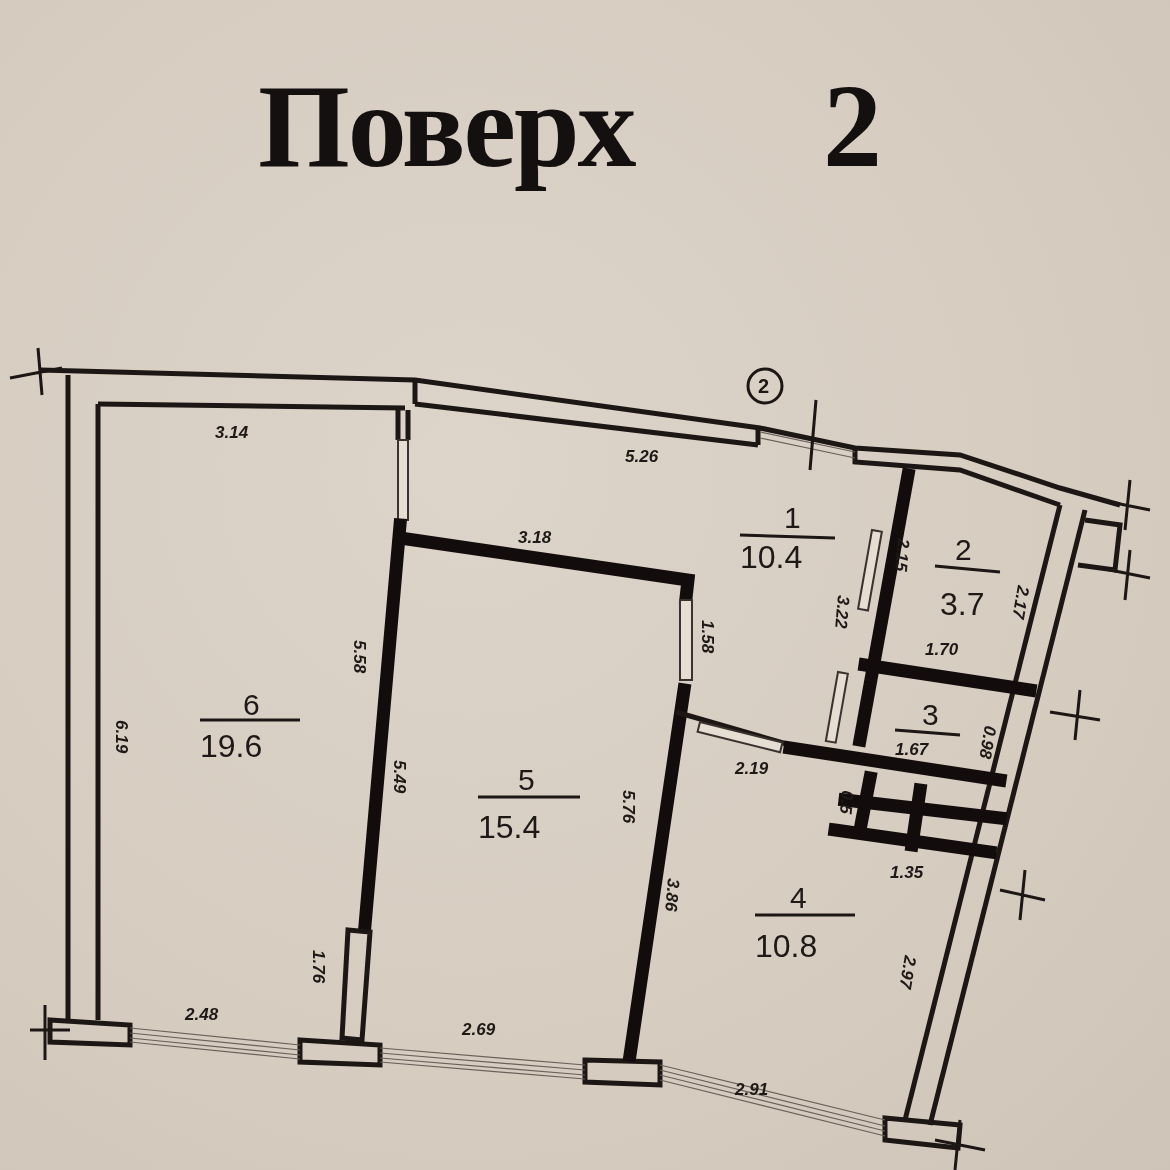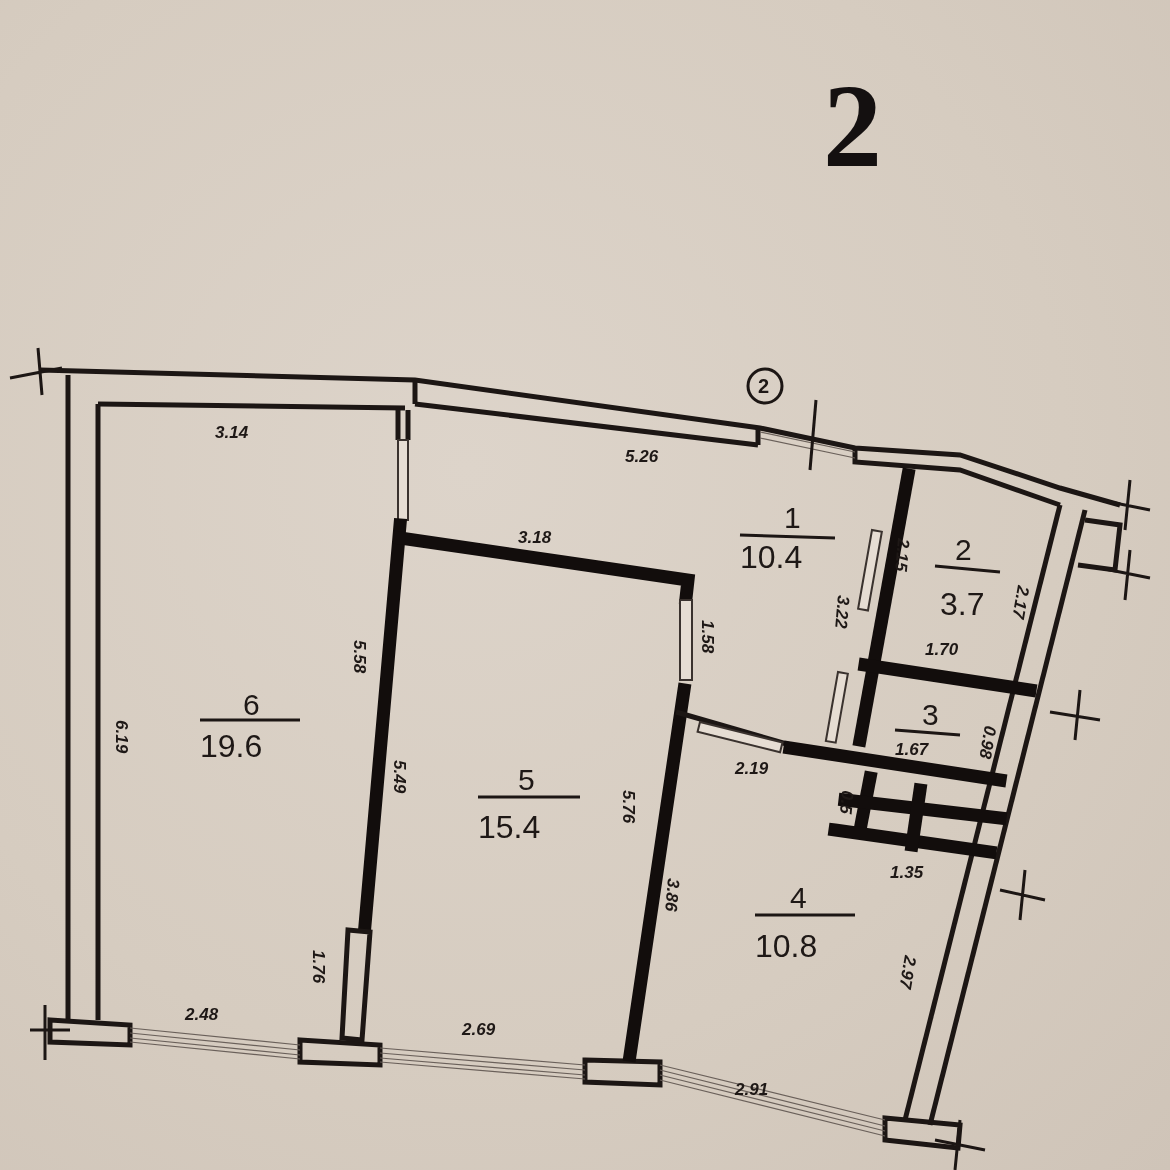--- a/index.html
+++ b/index.html
@@ -24,20 +24,21 @@
   .room-num { font-family:"Liberation Sans", sans-serif; font-size:30px; fill:#1e1816; }
   .room-area { font-family:"Liberation Sans", sans-serif; font-size:32px; fill:#1e1816; }
   .axis-txt { font-family:"Liberation Sans", sans-serif; font-weight:bold; font-size:20px; fill:#1e1816; }
 </style>
 </head>
 <body>
 
 <div class="page">
 
   <div class="title">
+    <span>Поверх</span>
     <span class="num">2</span>
   </div>
 
   <svg width="1170" height="1170" viewBox="0 0 1170 1170">
 
     <g>
 
       <path class="wall" d="M40 370 L415 380 L760 428 L855 448 L960 455 L1060 488 L1120 505"></path>
 
       <path class="wall" d="M98 404 L405 408"></path>

